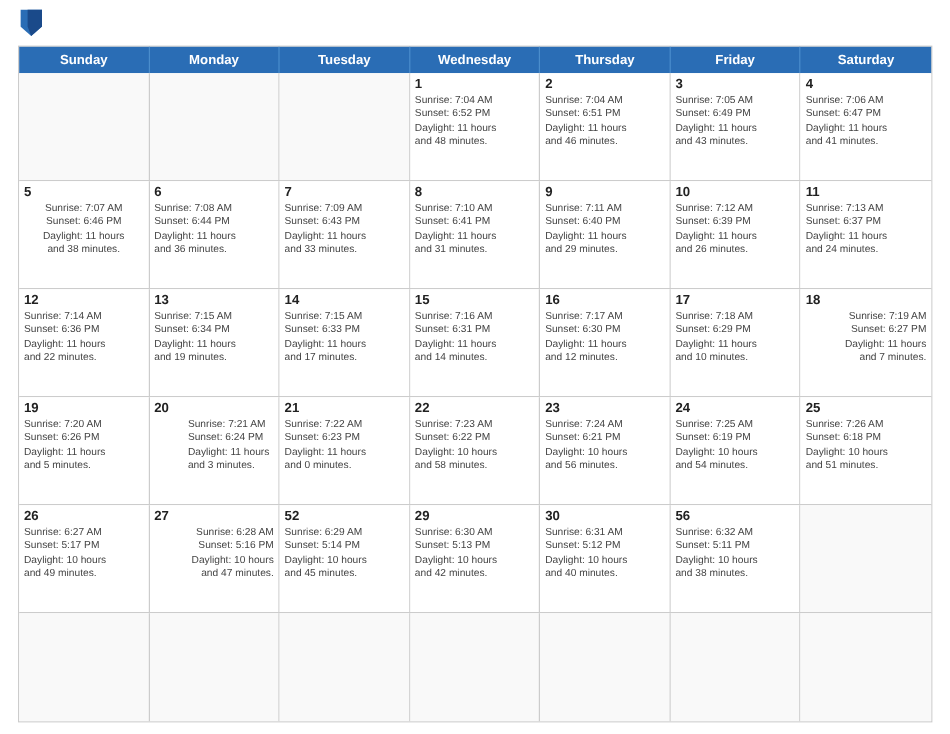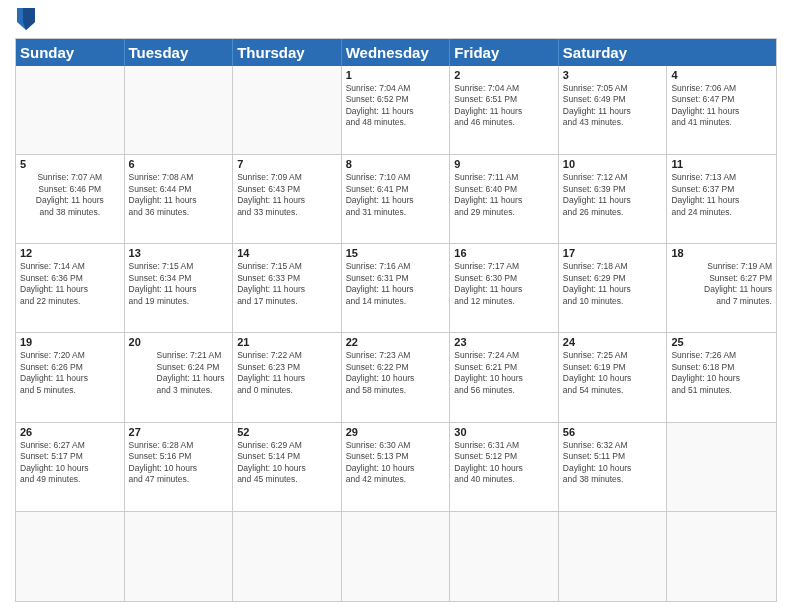--- a/index.html
+++ b/index.html
@@ -53,23 +53,24 @@
       flex-direction: column;
       border: 1px solid #ccc;
     }
     .cal-header {
       display: grid;
       grid-template-columns: repeat(7, 1fr);
       background: #2a6db5;
     }
     .cal-header-cell {
       color: #fff;
-      font-size: 15px;
+      font-size: 11px;
       font-weight: bold;
       padding: 5px 4px;
+      text-align: center;
       border-right: 1px solid #4a8dcc;
     }
     .cal-header-cell:last-child { border-right: none; }
     .cal-body {
       flex: 1;
       display: grid;
       grid-template-rows: repeat(6, 1fr);
     }
     .cal-row {
       display: grid;
@@ -120,23 +121,24 @@
     </div>
     <div class="title-block">
       <div class="month-title"></div>
       <div class="location"></div>
     </div>
   </div>
 
   <div class="calendar">
     <div class="cal-header" id="cal-header">
         <div class="cal-header-cell">Sunday</div>
+        <div class="cal-header-cell">Monday</div>
         <div class="cal-header-cell">Tuesday</div>
+        <div class="cal-header-cell">Wednesday</div>
         <div class="cal-header-cell">Thursday</div>
-        <div class="cal-header-cell">Wednesday</div>
         <div class="cal-header-cell">Friday</div>
         <div class="cal-header-cell">Saturday</div>
       </div>
     <div class="cal-body" id="cal-body">
         <div class="cal-row">
           <div class="cal-cell empty"></div>
           <div class="cal-cell empty"></div>
           <div class="cal-cell empty"></div>
           <div class="cal-cell">
             <span class="day-num">1</span>
@@ -323,21 +325,21 @@
         <div class="cal-row">
           <div class="cal-cell">
             <span class="day-num">26</span>
             <div class="cell-info" style="white-space: pre-line;">Sunrise: 6:27 AM
 Sunset: 5:17 PM
 Daylight: 10 hours
 and 49 minutes.</div>
           </div>
           <div class="cal-cell">
             <span class="day-num">27</span>
-            <div class="cell-info" style="white-space: pre-line;">Sunrise: 6:28 AM
+            <div class="cell-info" style="white-space: pre-line; text-align: right;">Sunrise: 6:28 AM
 Sunset: 5:16 PM
 Daylight: 10 hours
 and 47 minutes.</div>
           </div>
           <div class="cal-cell">
             <span class="day-num">52</span>
             <div class="cell-info" style="white-space: pre-line;">Sunrise: 6:29 AM
 Sunset: 5:14 PM
 Daylight: 10 hours
 and 45 minutes.</div>

